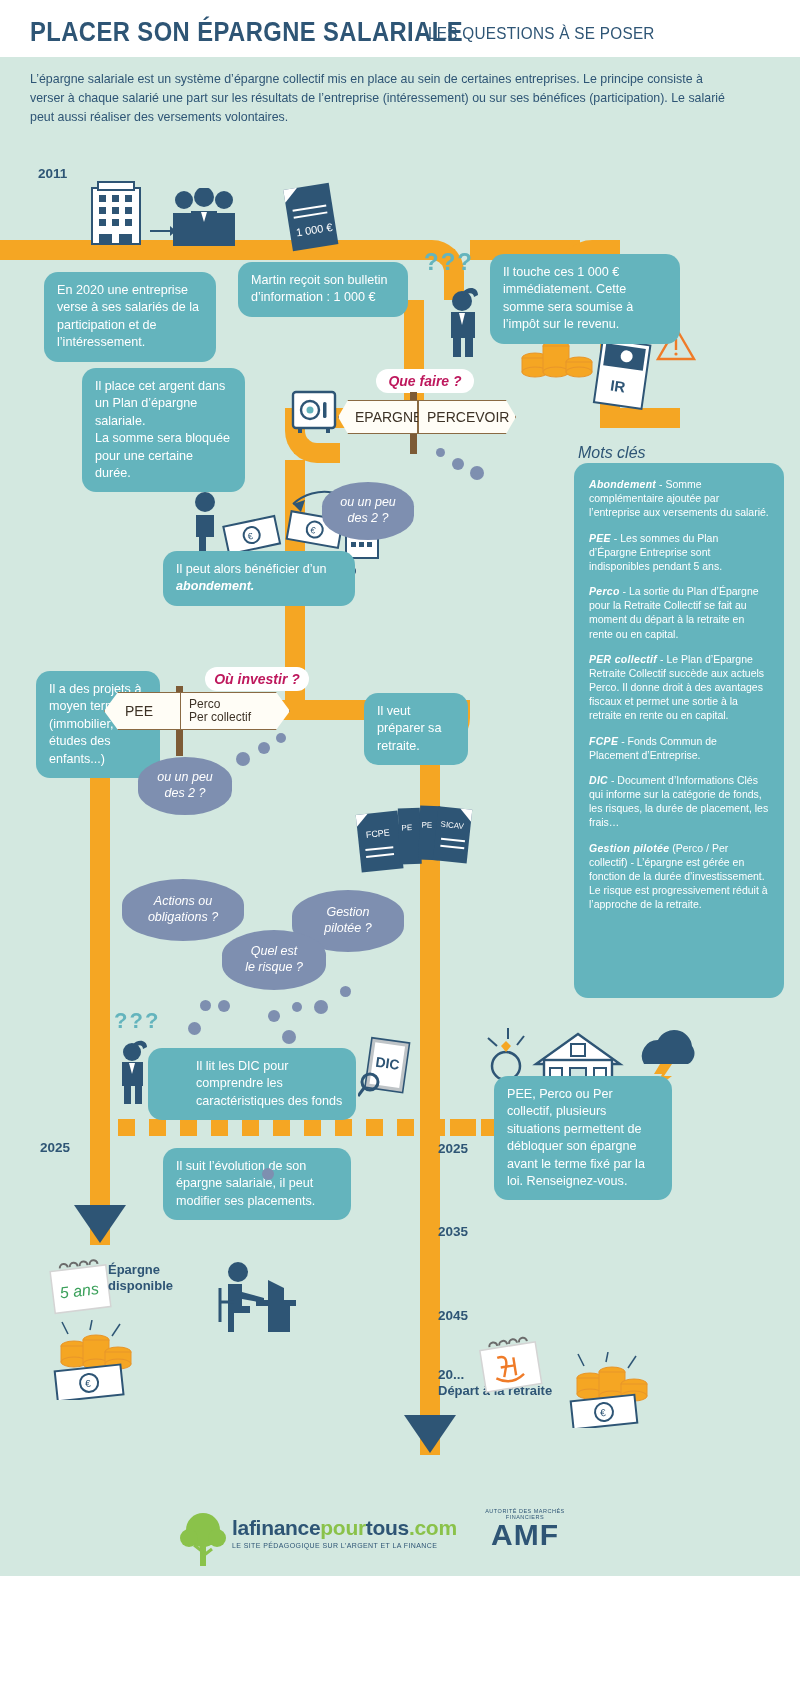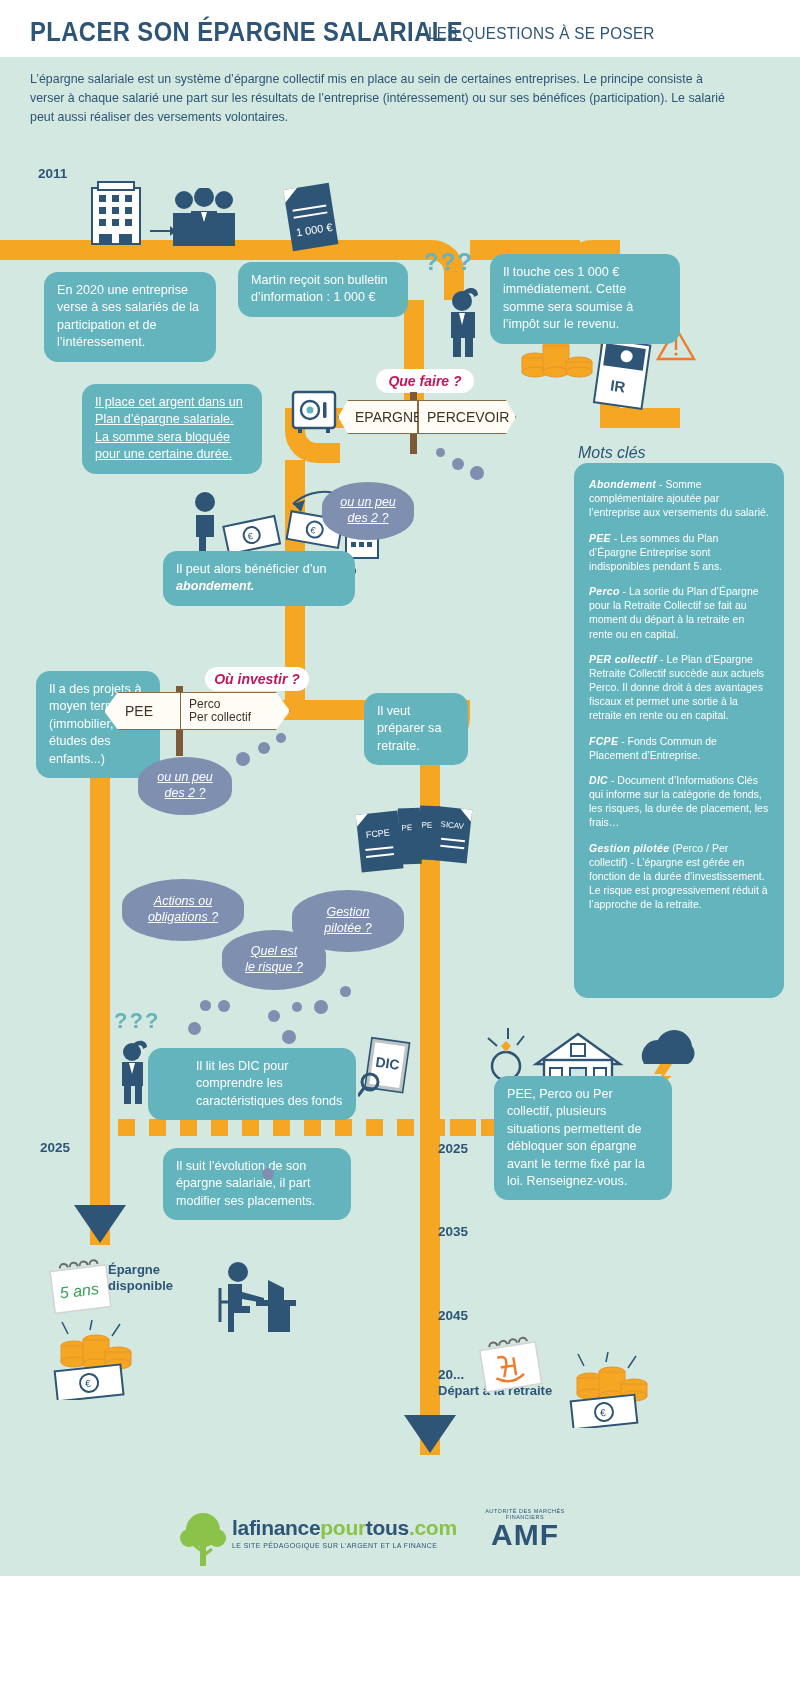--- a/index.html
+++ b/index.html
@@ -59,21 +59,21 @@
     border-radius: 14px; padding: 10px 13px;
     font-size: 12.6px; line-height: 1.38;
   }
 
   
   .cloud {
     position: absolute; background: #7e8fb0; color: #fff;
     border-radius: 50% / 42%;
     display: flex; align-items: center; justify-content: center;
     text-align: center; font-size: 12.5px; line-height: 1.25;
-    font-style: italic; padding: 6px 10px; text-decoration: underline;
+    font-style: italic; padding: 6px 10px;
   }
   .dot { position: absolute; border-radius: 50%; background: #7e8fb0; }
 
   
   .qbanner {
     position: absolute; background: #ffffff; color: #be185d;
     font-weight: bold; border-radius: 16px;
     display: flex; align-items: center; justify-content: center;
     font-size: 14px;
     font-style: italic;
@@ -503,31 +503,31 @@
     <g transform="rotate(-6 48 60)">
       <rect x="16" y="46" width="64" height="28" fill="#fff" stroke="#2e5575" stroke-width="2"></rect>
       <circle cx="48" cy="60" r="9" fill="none" stroke="#2e5575" stroke-width="2"></circle>
       <text x="44" y="64" font-size="10" fill="#2e5575" font-family="Liberation Sans">€</text>
     </g>
   </svg>
 
   <div class="bubble" style="left:44px;top:262px;width:172px;margin-top:10px;">En 2020 une entreprise verse à ses salariés de la participation et de l’intéressement.</div>
   <div class="bubble" style="left:238px;top:262px;width:170px;">Martin reçoit son bulletin d’information : 1 000 €</div>
   <div class="bubble" style="left:490px;top:254px;width:190px;">Il touche ces 1 000 € immédiatement. Cette somme sera soumise à l’impôt sur le revenu.</div>
-  <div class="bubble" style="left:82px;top:384px;width:180px;white-space:pre-line;text-decoration:underline;">Il place cet argent dans un Plan d’épargne salariale.
+  <div class="bubble" style="left:82px;top:368px;width:163px;white-space:pre-line;">Il place cet argent dans un Plan d’épargne salariale.
 La somme sera bloquée pour une certaine durée.</div>
 
   <div class="bubble" style="left:163px;top:551px;width:192px;">
     <span>Il peut alors bénéficier d’un </span><span style="font-style:italic;font-weight:bold;">abondement.</span>
   </div>
 
   <div class="bubble" style="left:36px;top:671px;width:124px;">Il a des projets à moyen terme (immobilier, études des enfants...)</div>
   <div class="bubble" style="left:364px;top:693px;width:104px;">Il veut préparer sa retraite.</div>
   <div class="bubble" style="left:148px;top:1048px;width:208px;padding-left:48px;">Il lit les DIC pour comprendre les caractéristiques des fonds</div>
-  <div class="bubble" style="left:163px;top:1148px;width:188px;">Il suit l’évolution de son épargne salariale, il part modifier ses placements.</div>
+  <div class="bubble" style="left:163px;top:1148px;width:188px;">Il suit l’évolution de son épargne salariale, il peut modifier ses placements.</div>
   <div class="bubble" style="left:494px;top:1076px;width:178px;">PEE, Perco ou Per collectif, plusieurs situations permettent de débloquer son épargne avant le terme fixé par la loi. Renseignez-vous.</div>
 
   <div class="qbanner" style="left:376px;top:369px;width:98px;height:24px;">Que faire ?</div>
   <div class="qbanner" style="left:205px;top:667px;width:104px;height:24px;">Où investir ?</div>
 
   <div class="post" style="left:410px;top:392px;height:62px;"></div>
   <div class="signpost" style="left:338px;top:400px;width:80px;padding-left:16px;clip-path:polygon(10px 0,100% 0,100% 100%,10px 100%,0 50%);">
     <span>EPARGNER</span>
   </div>
   <div class="signpost" style="left:418px;top:400px;width:98px;padding-left:8px;clip-path:polygon(0 0,88px 0,100% 50%,88px 100%,0 100%);">

